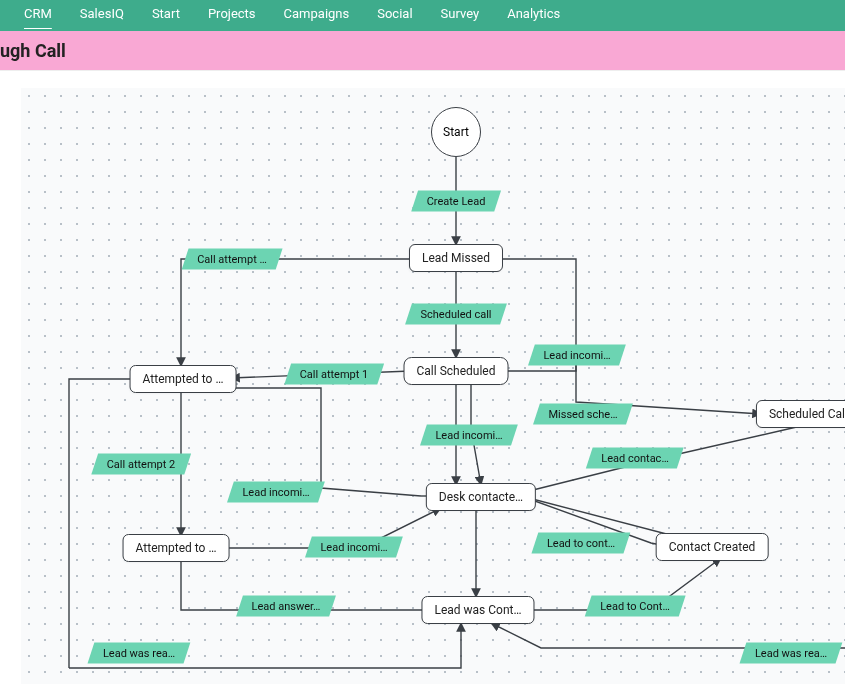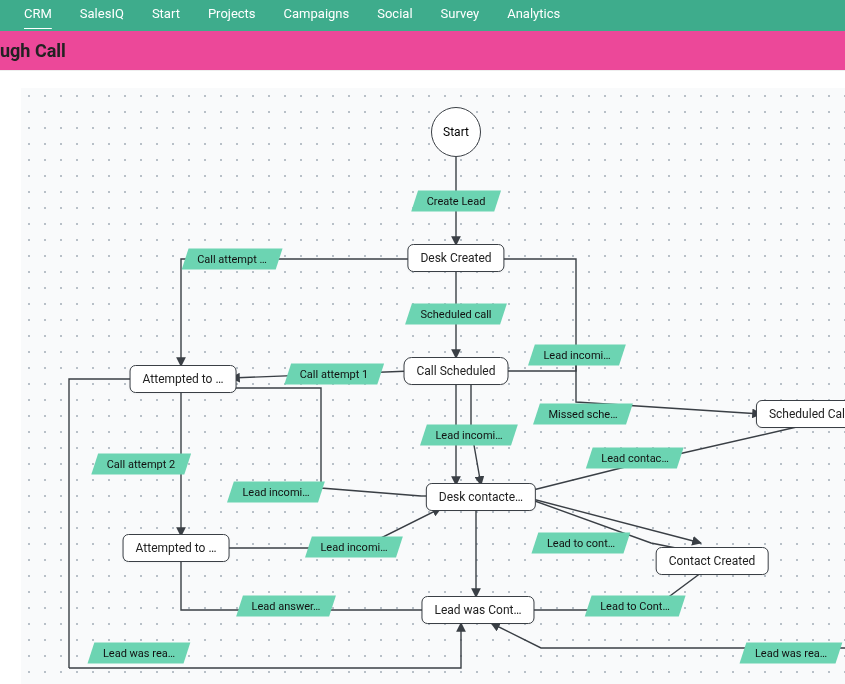--- a/index.html
+++ b/index.html
@@ -33,21 +33,21 @@
   }
   .subheader {
     height: 40px;
     padding-left: 0;
     display: flex;
     align-items: center;
     font-size: 18px;
     font-weight: 700;
     color: #222;
     border-bottom: 1px solid #eee;
-    background:#ec4899;
+    background:#f9a8d4;
   }
   .canvas {
     position: absolute;
     top: 88px;
     left: 0;
     right: 0;
     bottom: 0;
     background-color: #f9fafb;
     background-image: radial-gradient(#b8c0c8 1px, transparent 1px);
     background-size: 16px 16px;
@@ -168,28 +168,28 @@
       <path d="M 840 560 L 520 560 L 470 535" marker-end="url(#arrow)"></path>
 
       <path d="M 450 296 L 450 340 L 460 397" marker-end="url(#arrow)"></path>
     </g>
   </svg>
 
   <div class="start-node" style="left:435px; top:44px;">
     <span>Start</span>
   </div>
 
-  <div class="node" style="left:435px; top:170px;">Desk Created</div>
+  <div class="node" style="left:435px; top:170px;">Lead Missed</div>
   <div class="node" style="left:435px; top:283px;border-radius:8px;">Call Scheduled</div>
   <div class="node" style="left:162px; top:291px;">Attempted to …</div>
   <div class="node" style="left:155px; top:460px;">Attempted to …</div>
   <div class="node" style="left:460px; top:409px;">Desk contacte…</div>
   <div class="node" style="left:790px; top:326px;text-align:right;">Scheduled Cal…</div>
   <div class="node" style="left:457px; top:522px;text-align:center;">Lead was Cont…</div>
-  <div class="node" style="left:691px; top:473px;">Contact Created</div>
+  <div class="node" style="left:691px; top:459px;">Contact Created</div>
 
   <div class="edge-label" style="left:435px; top:113px;"><span>Create Lead</span></div>
   <div class="edge-label" style="left:435px; top:226px;"><span>Scheduled call</span></div>
   <div class="edge-label" style="left:211px; top:171px;"><span>Call attempt …</span></div>
   <div class="edge-label" style="left:313px; top:286px;"><span>Call attempt 1</span></div>
   <div class="edge-label" style="left:120px; top:376px;"><span>Call attempt 2</span></div>
   <div class="edge-label" style="left:556px; top:267px;"><span>Lead incomi…</span></div>
   <div class="edge-label" style="left:448px; top:347px;"><span>Lead incomi…</span></div>
   <div class="edge-label" style="left:255px; top:404px;"><span>Lead incomi…</span></div>
   <div class="edge-label" style="left:333px; top:459px;"><span>Lead incomi…</span></div>

